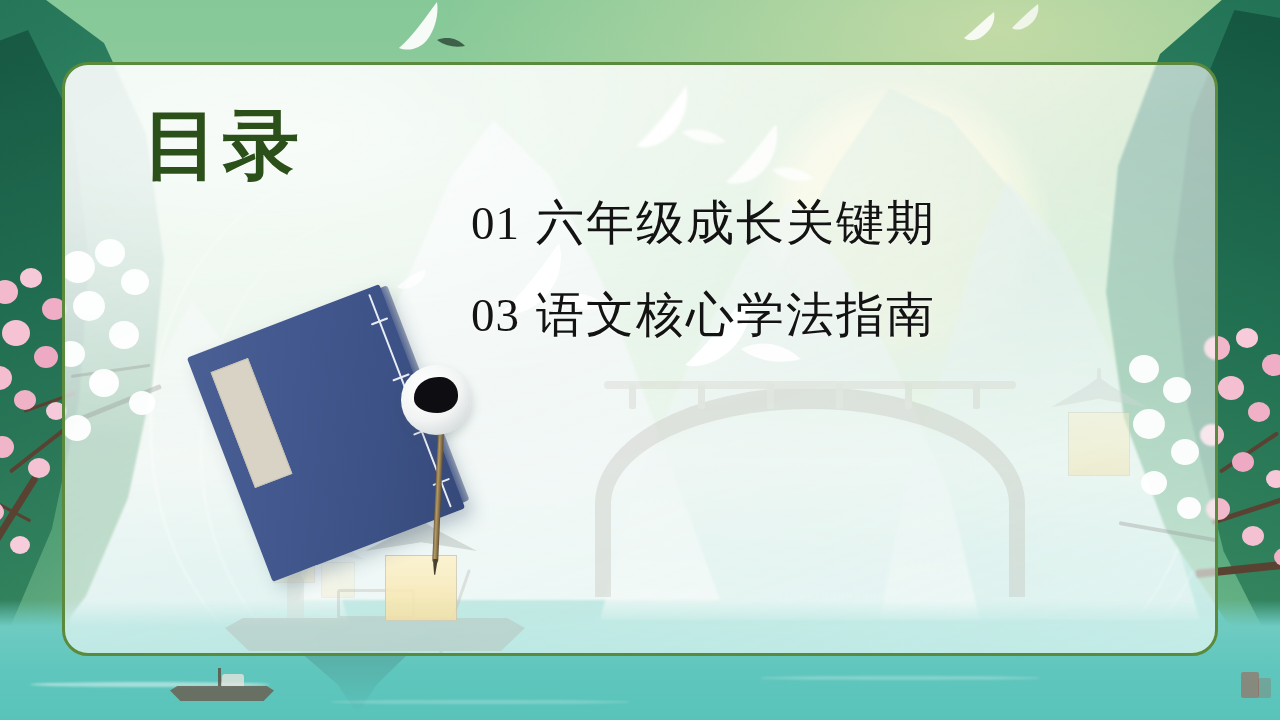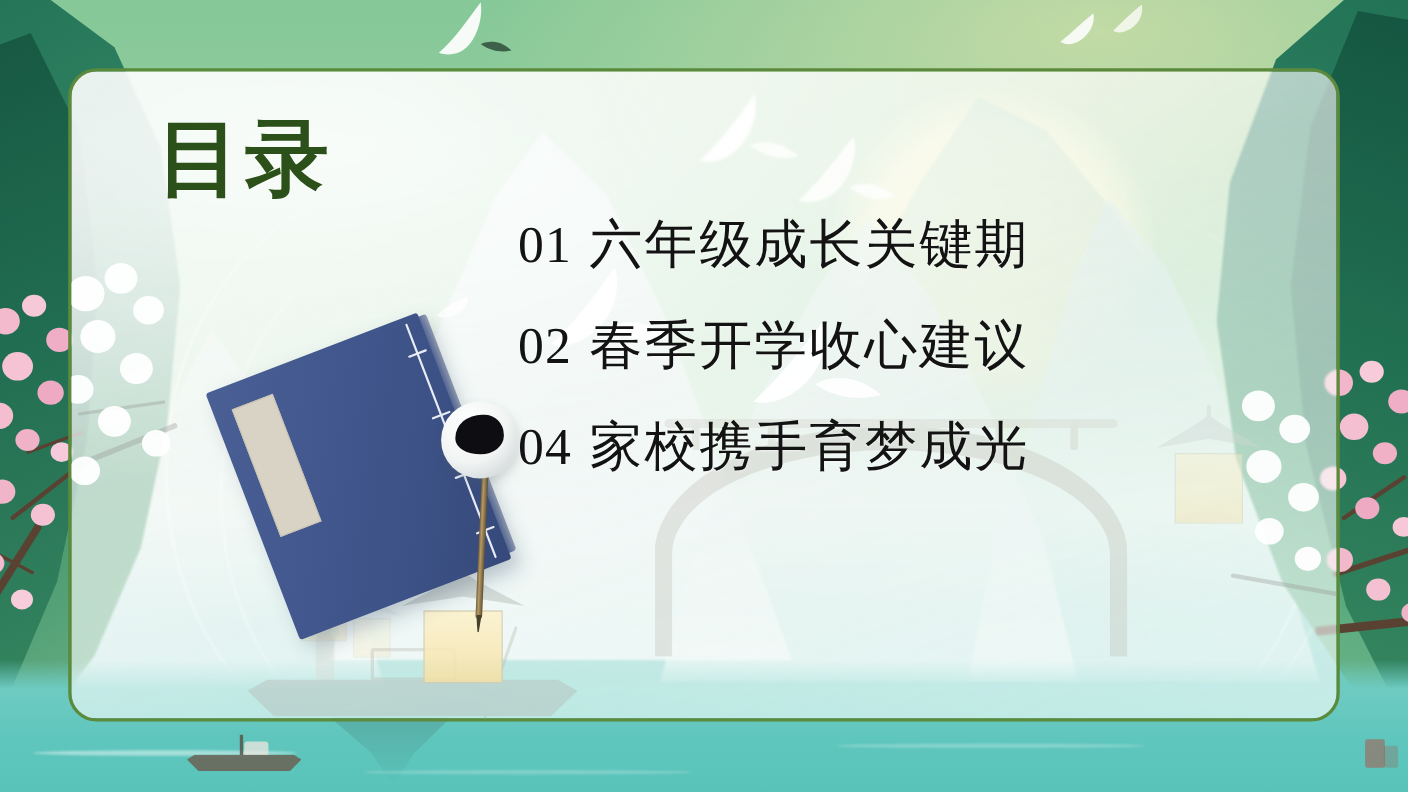--- a/index.html
+++ b/index.html
@@ -464,26 +464,23 @@
     <div class="title-cn" style="left:78px;top:42px;">目录</div>
 
     <div class="toc" style="left:406px;top:134px;">
 
       <div class="toc-item">
         <span class="toc-num">01</span><span class="toc-label">六年级成长关键期</span>
       </div>
 
 
       <div class="toc-item">
-        <span class="toc-num">02</span><span class="toc-label">春季开学收心建议</span>
+        <span class="toc-num">03</span><span class="toc-label">语文核心学法指南</span>
       </div>
 
-      <div class="toc-item" style="margin-bottom:0;">
-        <span class="toc-num">04</span><span class="toc-label">家校携手育梦成光</span>
-      </div>
 
     </div>
   </div>
 
   <div class="seal"></div>
   <div class="seal2"></div>
 
 </div>
 
 </body></html>

